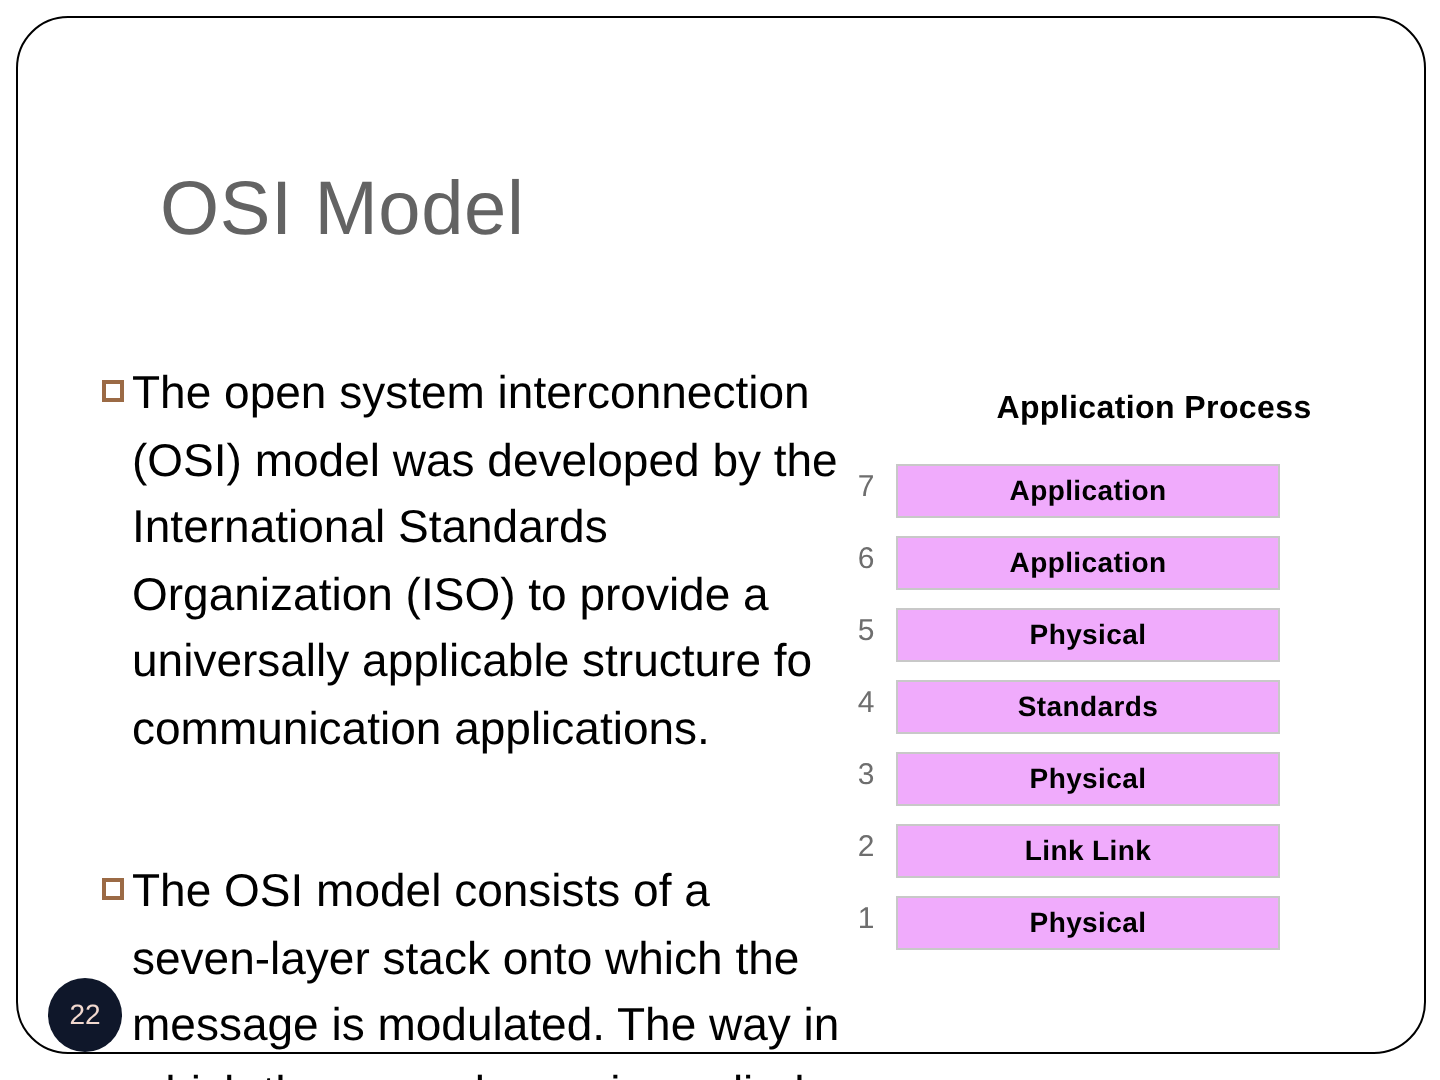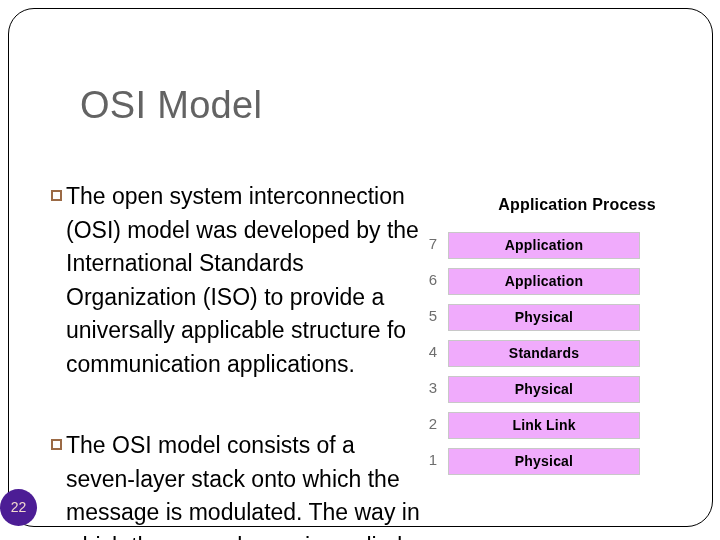--- a/index.html
+++ b/index.html
@@ -130,26 +130,26 @@
     font-size: 14px;
     font-weight: bold;
     color: #000000;
     letter-spacing: 0.2px;
     white-space: nowrap;
   }
 
   
   #slide-number {
     position: absolute;
-    left: 0;
+    left: 24px;
     top: 489px;
     width: 37px;
     height: 37px;
     border-radius: 50%;
-    background: #4c1d95;
+    background: #0f172a;
   }
   #slide-number-text {
     display: block;
     width: 100%;
     text-align: center;
     line-height: 37px;
     font-size: 14px;
     color: #f2d9cf;
   }
 </style>

